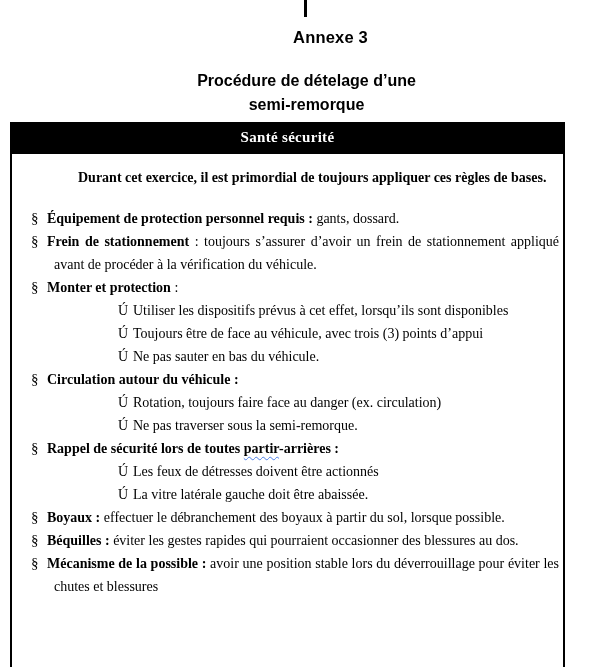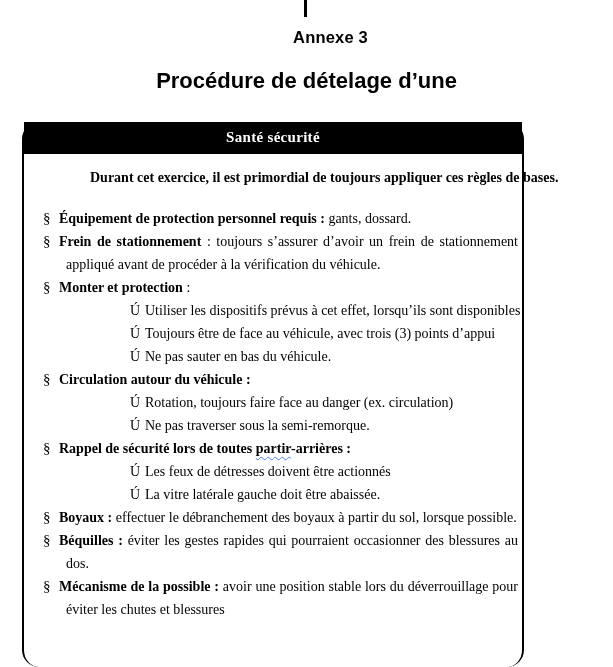--- a/index.html
+++ b/index.html
@@ -31,30 +31,29 @@
     font-size:16.5px;
     letter-spacing:0.2px;
     margin-left:48px;
   }
   .procedure-title{
     position:absolute;
     top:69px;left:0;right:0;
     text-align:center;
     font-family:"Liberation Sans", sans-serif;
     font-weight:bold;
-    font-size:22px;
+    font-size:16px;
     line-height:23.5px;
   }
   .frame{
     position:absolute;
-    left:22px;top:122px;
-    width:502px;height:545px;
+    left:10px;top:122px;
+    width:555px;height:545px;
     border-left:2px solid var(--ink);
     border-right:2px solid var(--ink);
-    border-radius:17px;
   }
   .bar{
     height:32px;
     background:var(--ink);
     color:#fff;
     text-align:center;
     font-weight:bold;
     font-size:15px;
     line-height:31px;
     letter-spacing:0.3px;
@@ -103,20 +102,21 @@
 </style>
 </head>
 <body>
 
 <div class="cursor-mark"></div>
 
 <div class="annex-title">Annexe 3</div>
 
 <div class="procedure-title">
   <div>Procédure de dételage d’une</div>
+  <div>semi-remorque</div>
 </div>
 
 <div class="frame">
   <div class="bar">Santé sécurité</div>
   <div class="cell">
     <p class="intro">Durant cet exercice, il est primordial de toujours appliquer ces règles de bases.</p>
     <div class="rules" id="rules">
         <div class="item l1"><span class="marker">§</span><span class="b">Équipement de protection personnel requis :</span><span> gants, dossard.</span></div>
         <div class="item l1"><span class="marker">§</span><span class="b">Frein de stationnement</span><span> : toujours s’assurer d’avoir un frein de stationnement appliqué avant de procéder à la vérification du véhicule.</span></div>
         <div class="item l1"><span class="marker">§</span><span class="b">Monter et protection</span><span> :</span></div>

